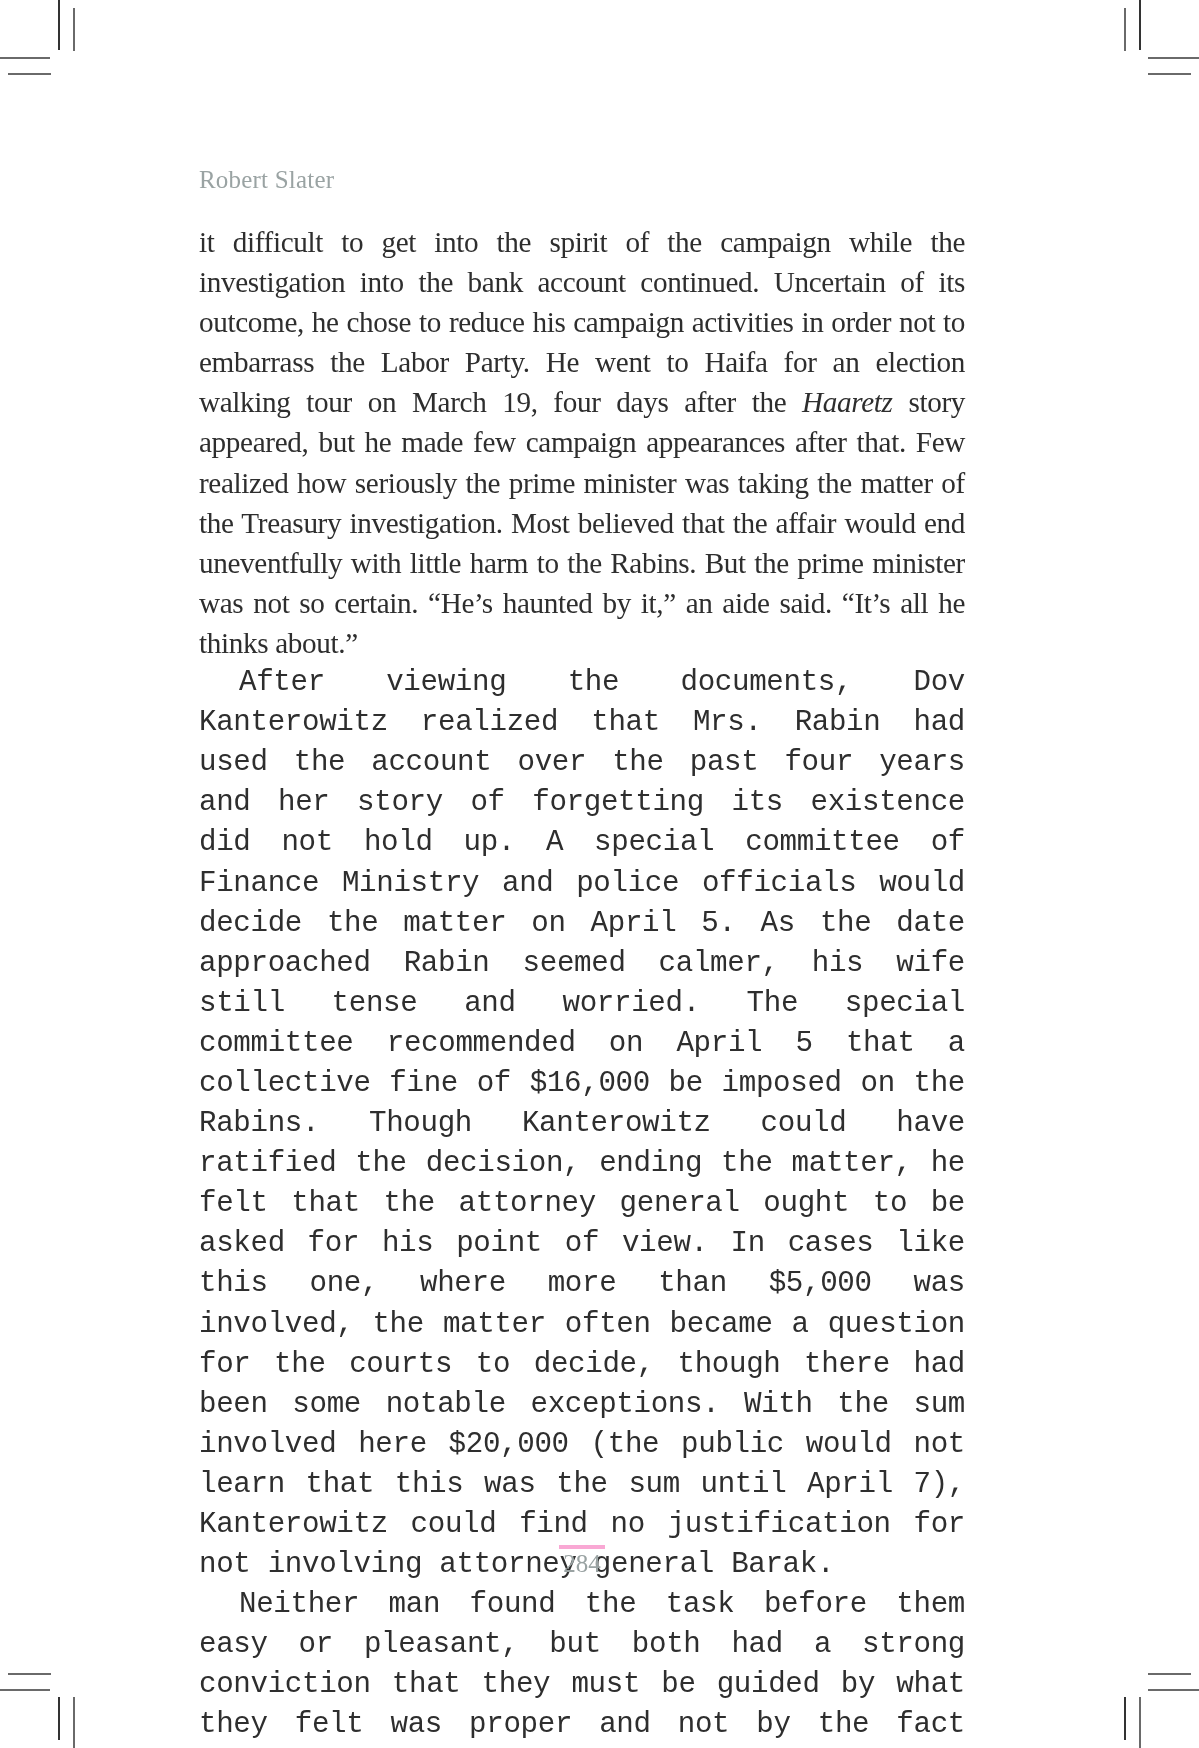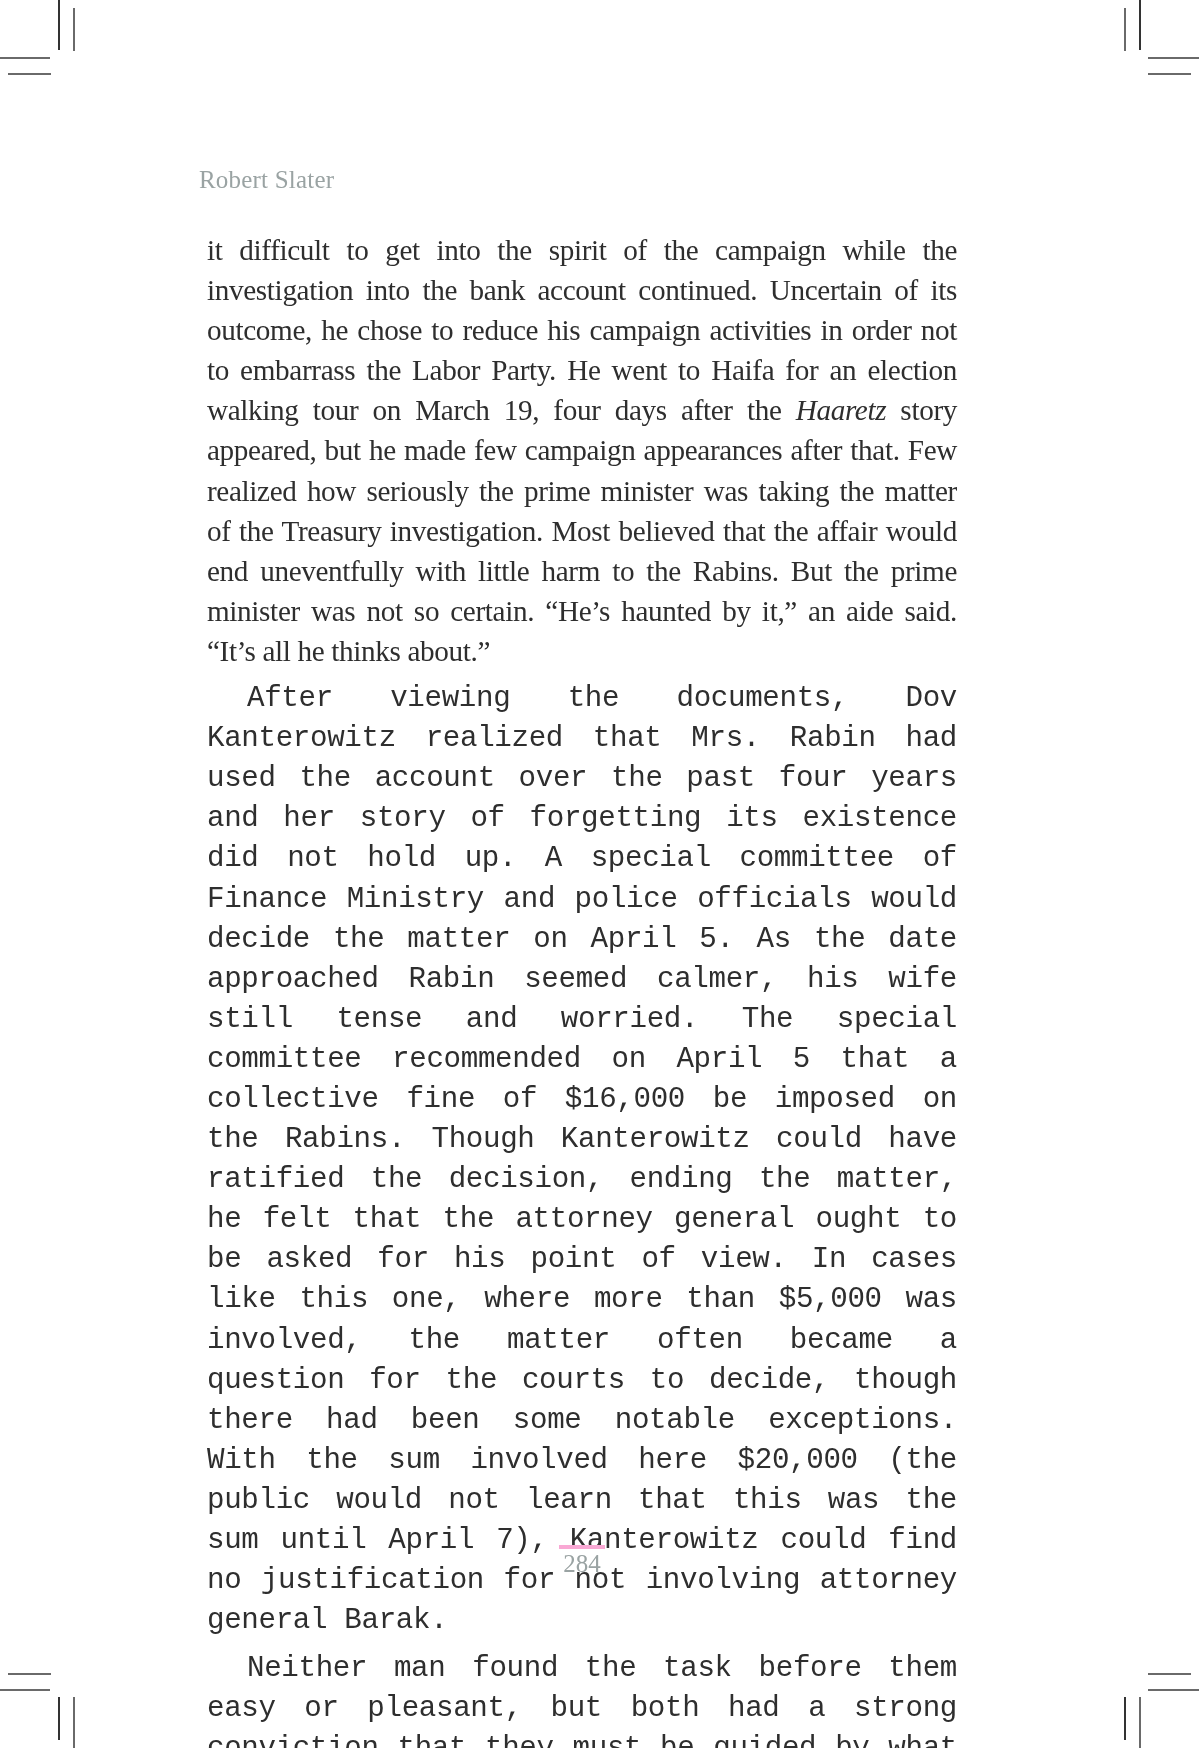--- a/index.html
+++ b/index.html
@@ -10,21 +10,21 @@
     position: absolute; left: 199px; top: 166px;
     font-family: "Liberation Serif", "DejaVu Serif", serif;
     font-size: 25px; color: #9aa3a3; letter-spacing: 0.2px;
   }
   .body-text {
     position: absolute; left: 199px; top: 222px; width: 766px;
     font-family: "Liberation Serif", "DejaVu Serif", serif;
     font-size: 29.2px; line-height: 40.1px; color: #2e2e2e;
     text-align: justify; letter-spacing: -0.35px;
   }
-  .body-text p { margin: 8px; }
+  .body-text p { margin: 0; }
   .body-text p.indent { text-indent: 40px; font-family: Liberation Mono, monospace; }
   .page-num {
     position: absolute; left: 559px; top: 1545px; width: 46px;
     text-align: center;
     font-family: "Liberation Serif", "DejaVu Serif", serif;
     font-size: 25px; color: #9aa3a3;
     border-top: 4px solid #f9a8d4; padding-top: 2px; line-height: 26px;
   }
 </style>
 </head>

